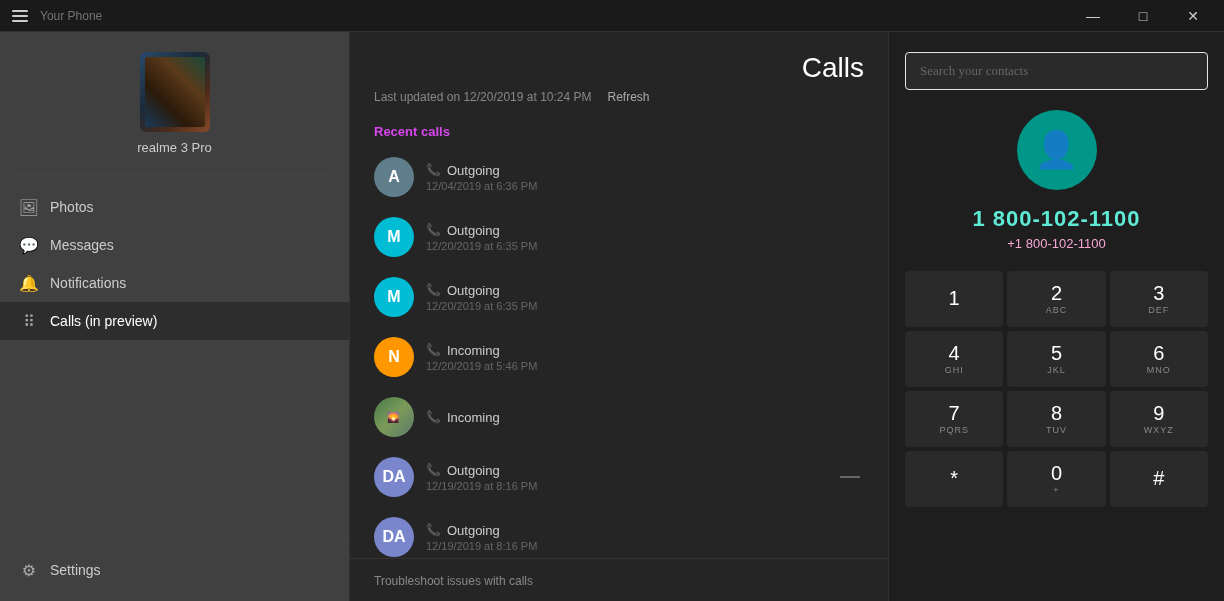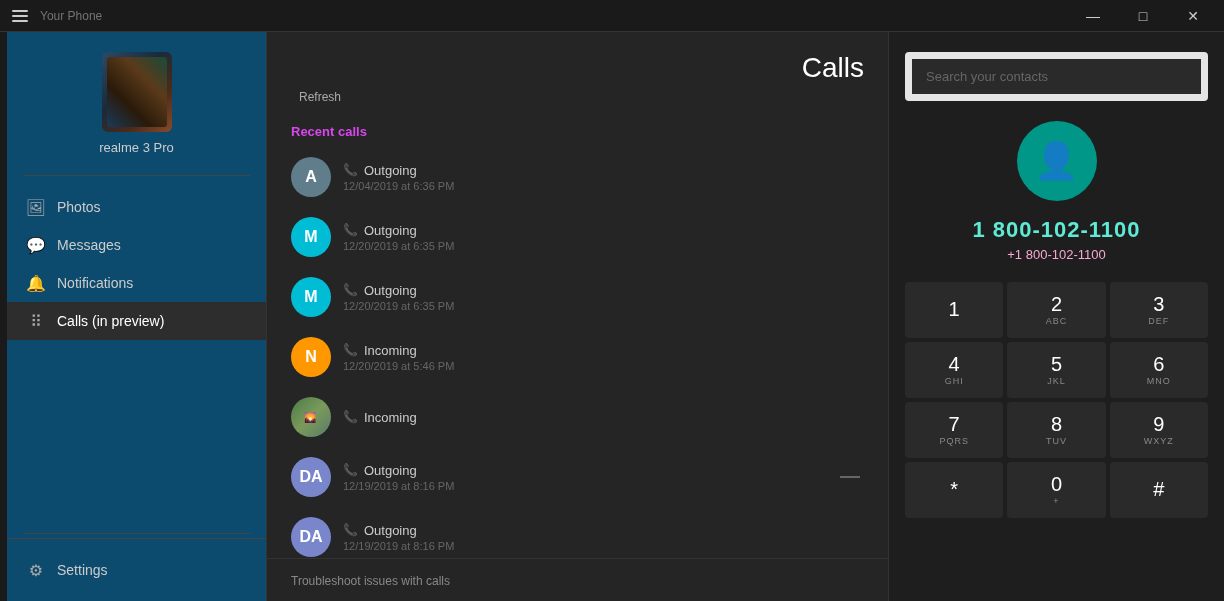--- a/index.html
+++ b/index.html
@@ -53,27 +53,26 @@
 
     
     .app-body {
       display: flex;
       flex: 1;
       overflow: hidden;
     }
 
     
     .sidebar {
-      width: 260px;
-      background: #0c4a6e;
+      width: 350px;
+      background: #404040;
       display: flex;
       flex-direction: column;
       flex-shrink: 0;
       border-right: 1px solid #333;
-      margin-left: 7px;
     }
     .device-section {
       display: flex;
       flex-direction: column;
       align-items: center;
       padding: 20px 0 16px;
     }
     .device-image {
       width: 70px;
       height: 80px;
@@ -237,26 +236,27 @@
       display: flex;
       flex-direction: column;
       align-items: center;
       padding: 20px 16px;
       flex-shrink: 0;
     }
     .search-input {
       width: 100%;
       padding: 10px 14px;
       background: #2a2a2a;
-      border: 7px solid #e5e5e5;
+      border: 1px solid #e5e5e5;
       border-radius: 4px;
       color: #ccc;
       font-size: 13px;
       outline: none;
       margin-bottom: 20px;
+      font-family: Liberation Serif, serif;
     }
     .search-input::placeholder { color: #666; }
     .contact-avatar-large {
       width: 80px;
       height: 80px;
       border-radius: 50%;
       background: #009688;
       display: flex;
       align-items: center;
       justify-content: center;
@@ -376,20 +376,21 @@
         <span class="nav-icon">⚙</span>
         <span>Settings</span>
       </div>
     </div>
   </div>
 
   <div class="calls-panel">
     <div class="calls-header">
       <div class="calls-title">Calls</div>
       <div class="calls-subtitle">
+        <span>Last updated on 12/20/2019 at 10:24 PM</span>
         <span class="refresh-link">Refresh</span>
       </div>
     </div>
     <div class="recent-calls-header">Recent calls</div>
     <div class="calls-list">
 
       <div class="call-item">
         <div class="call-avatar" style="background:#607d8b">A</div>
         <div class="call-info">
           <div class="call-type">

